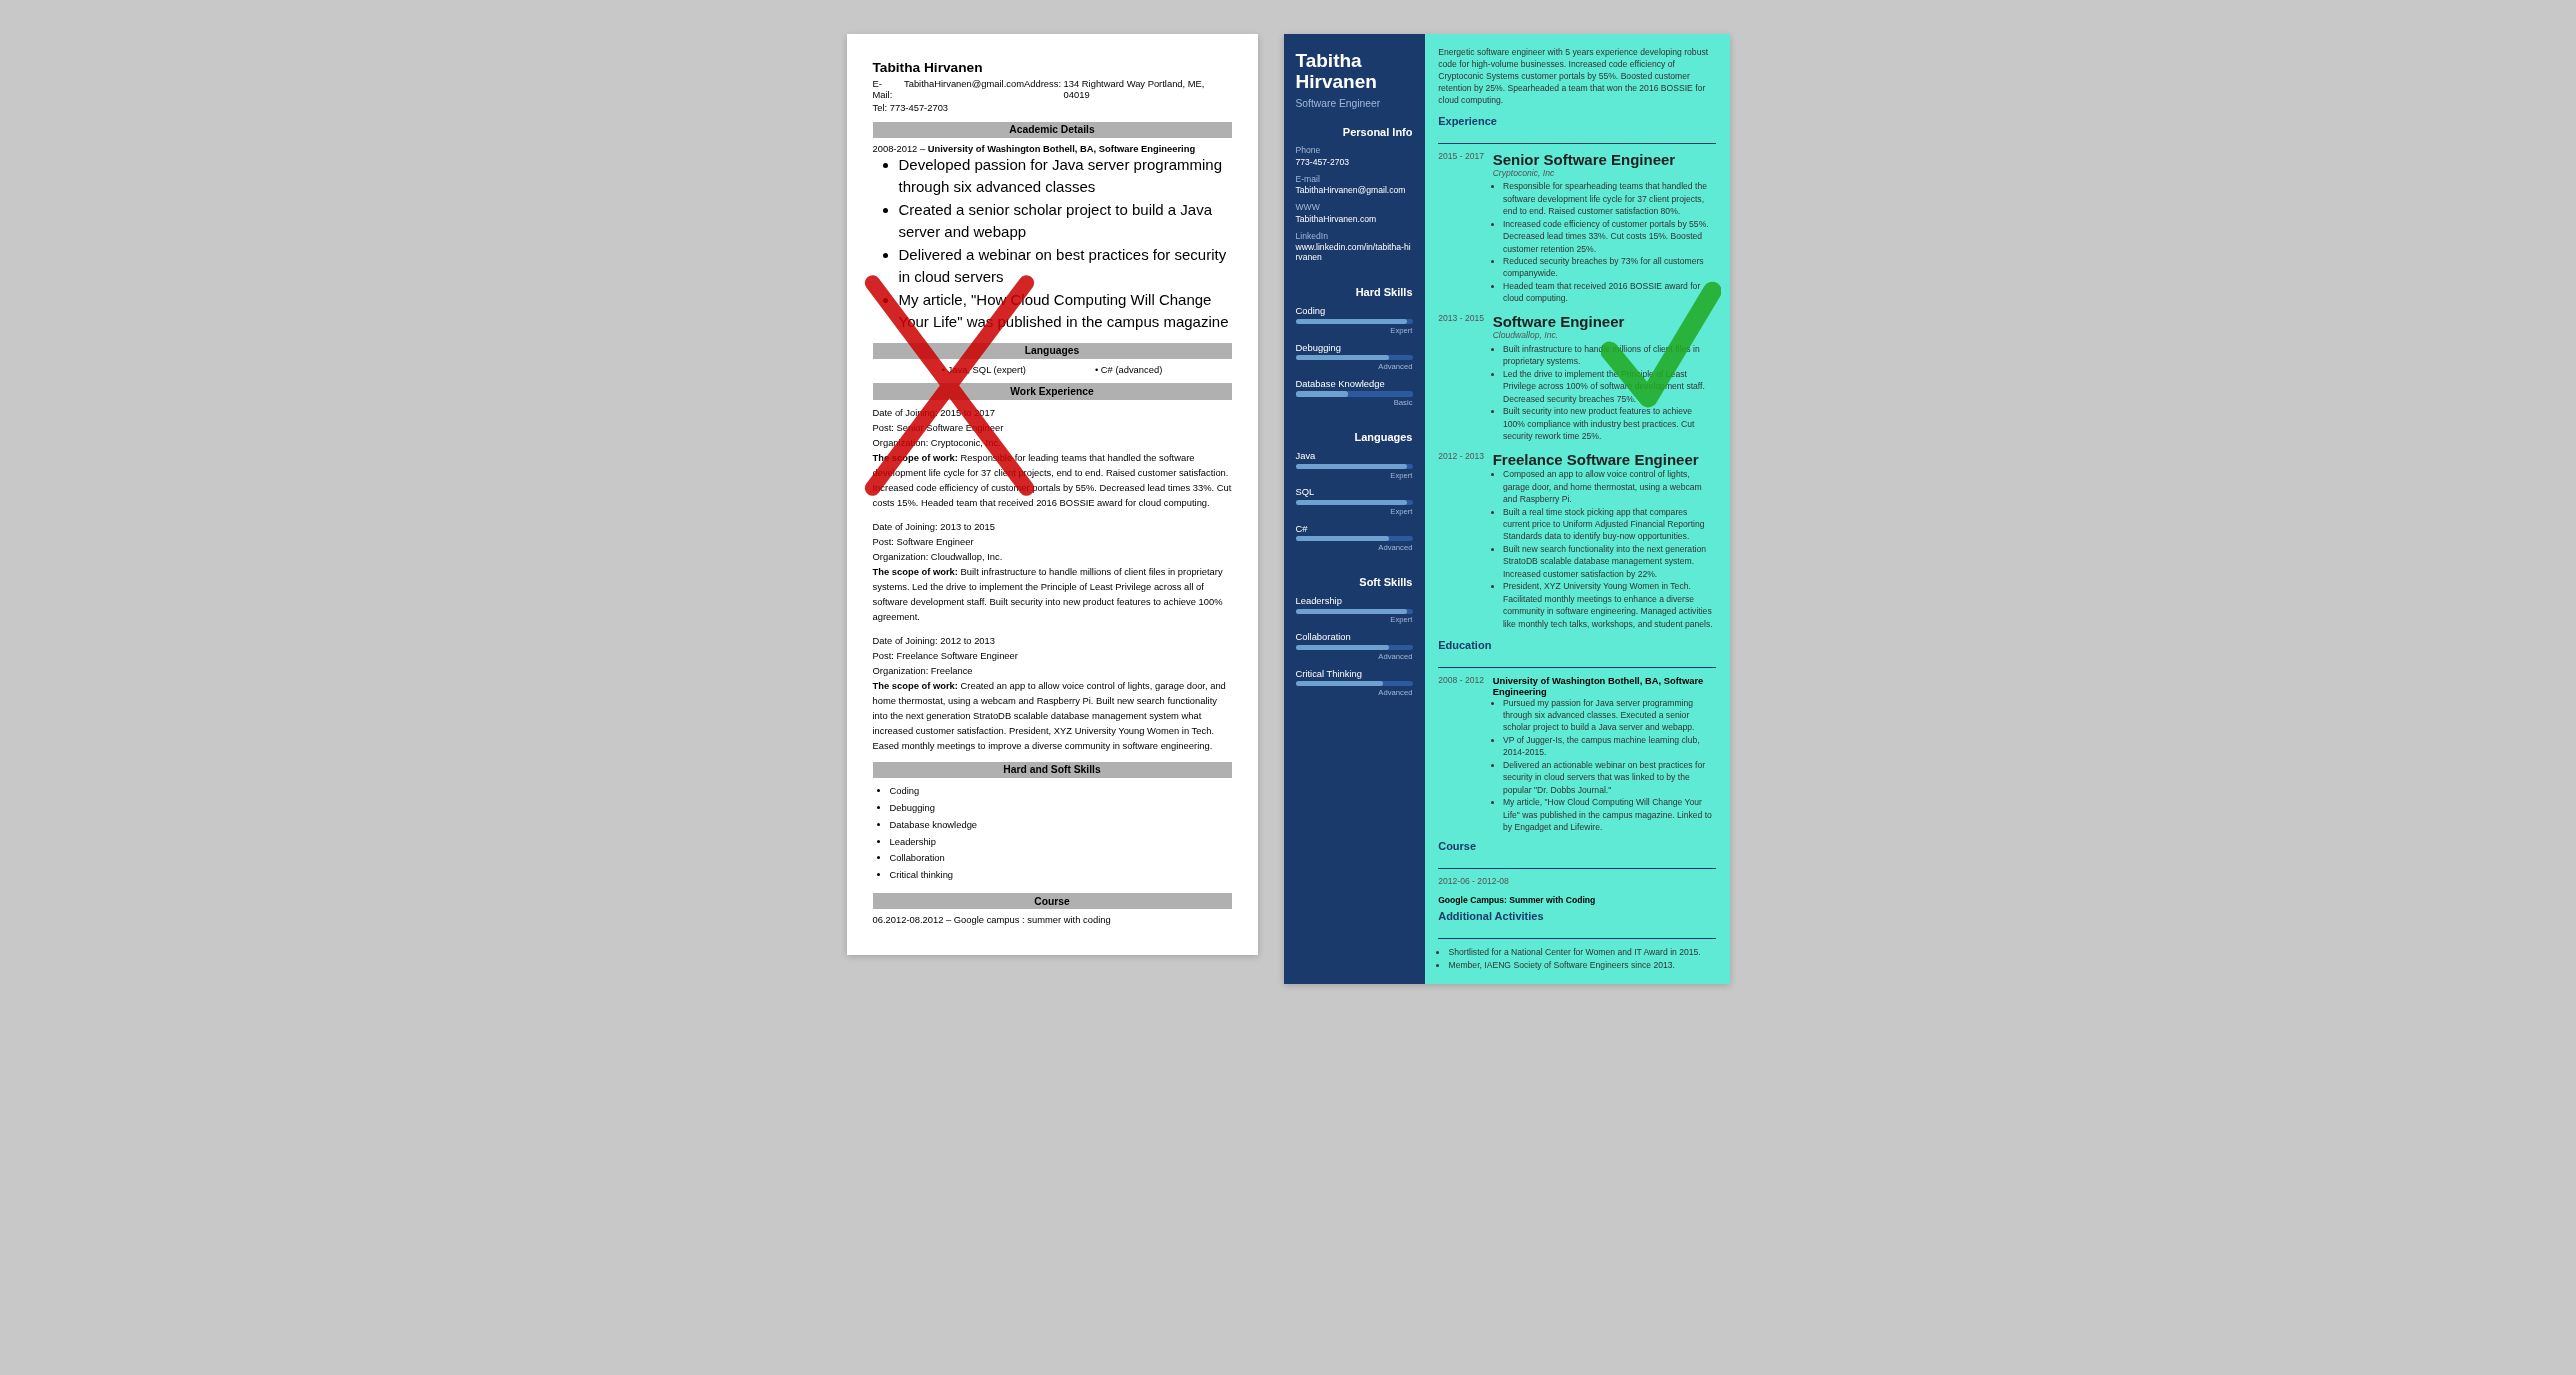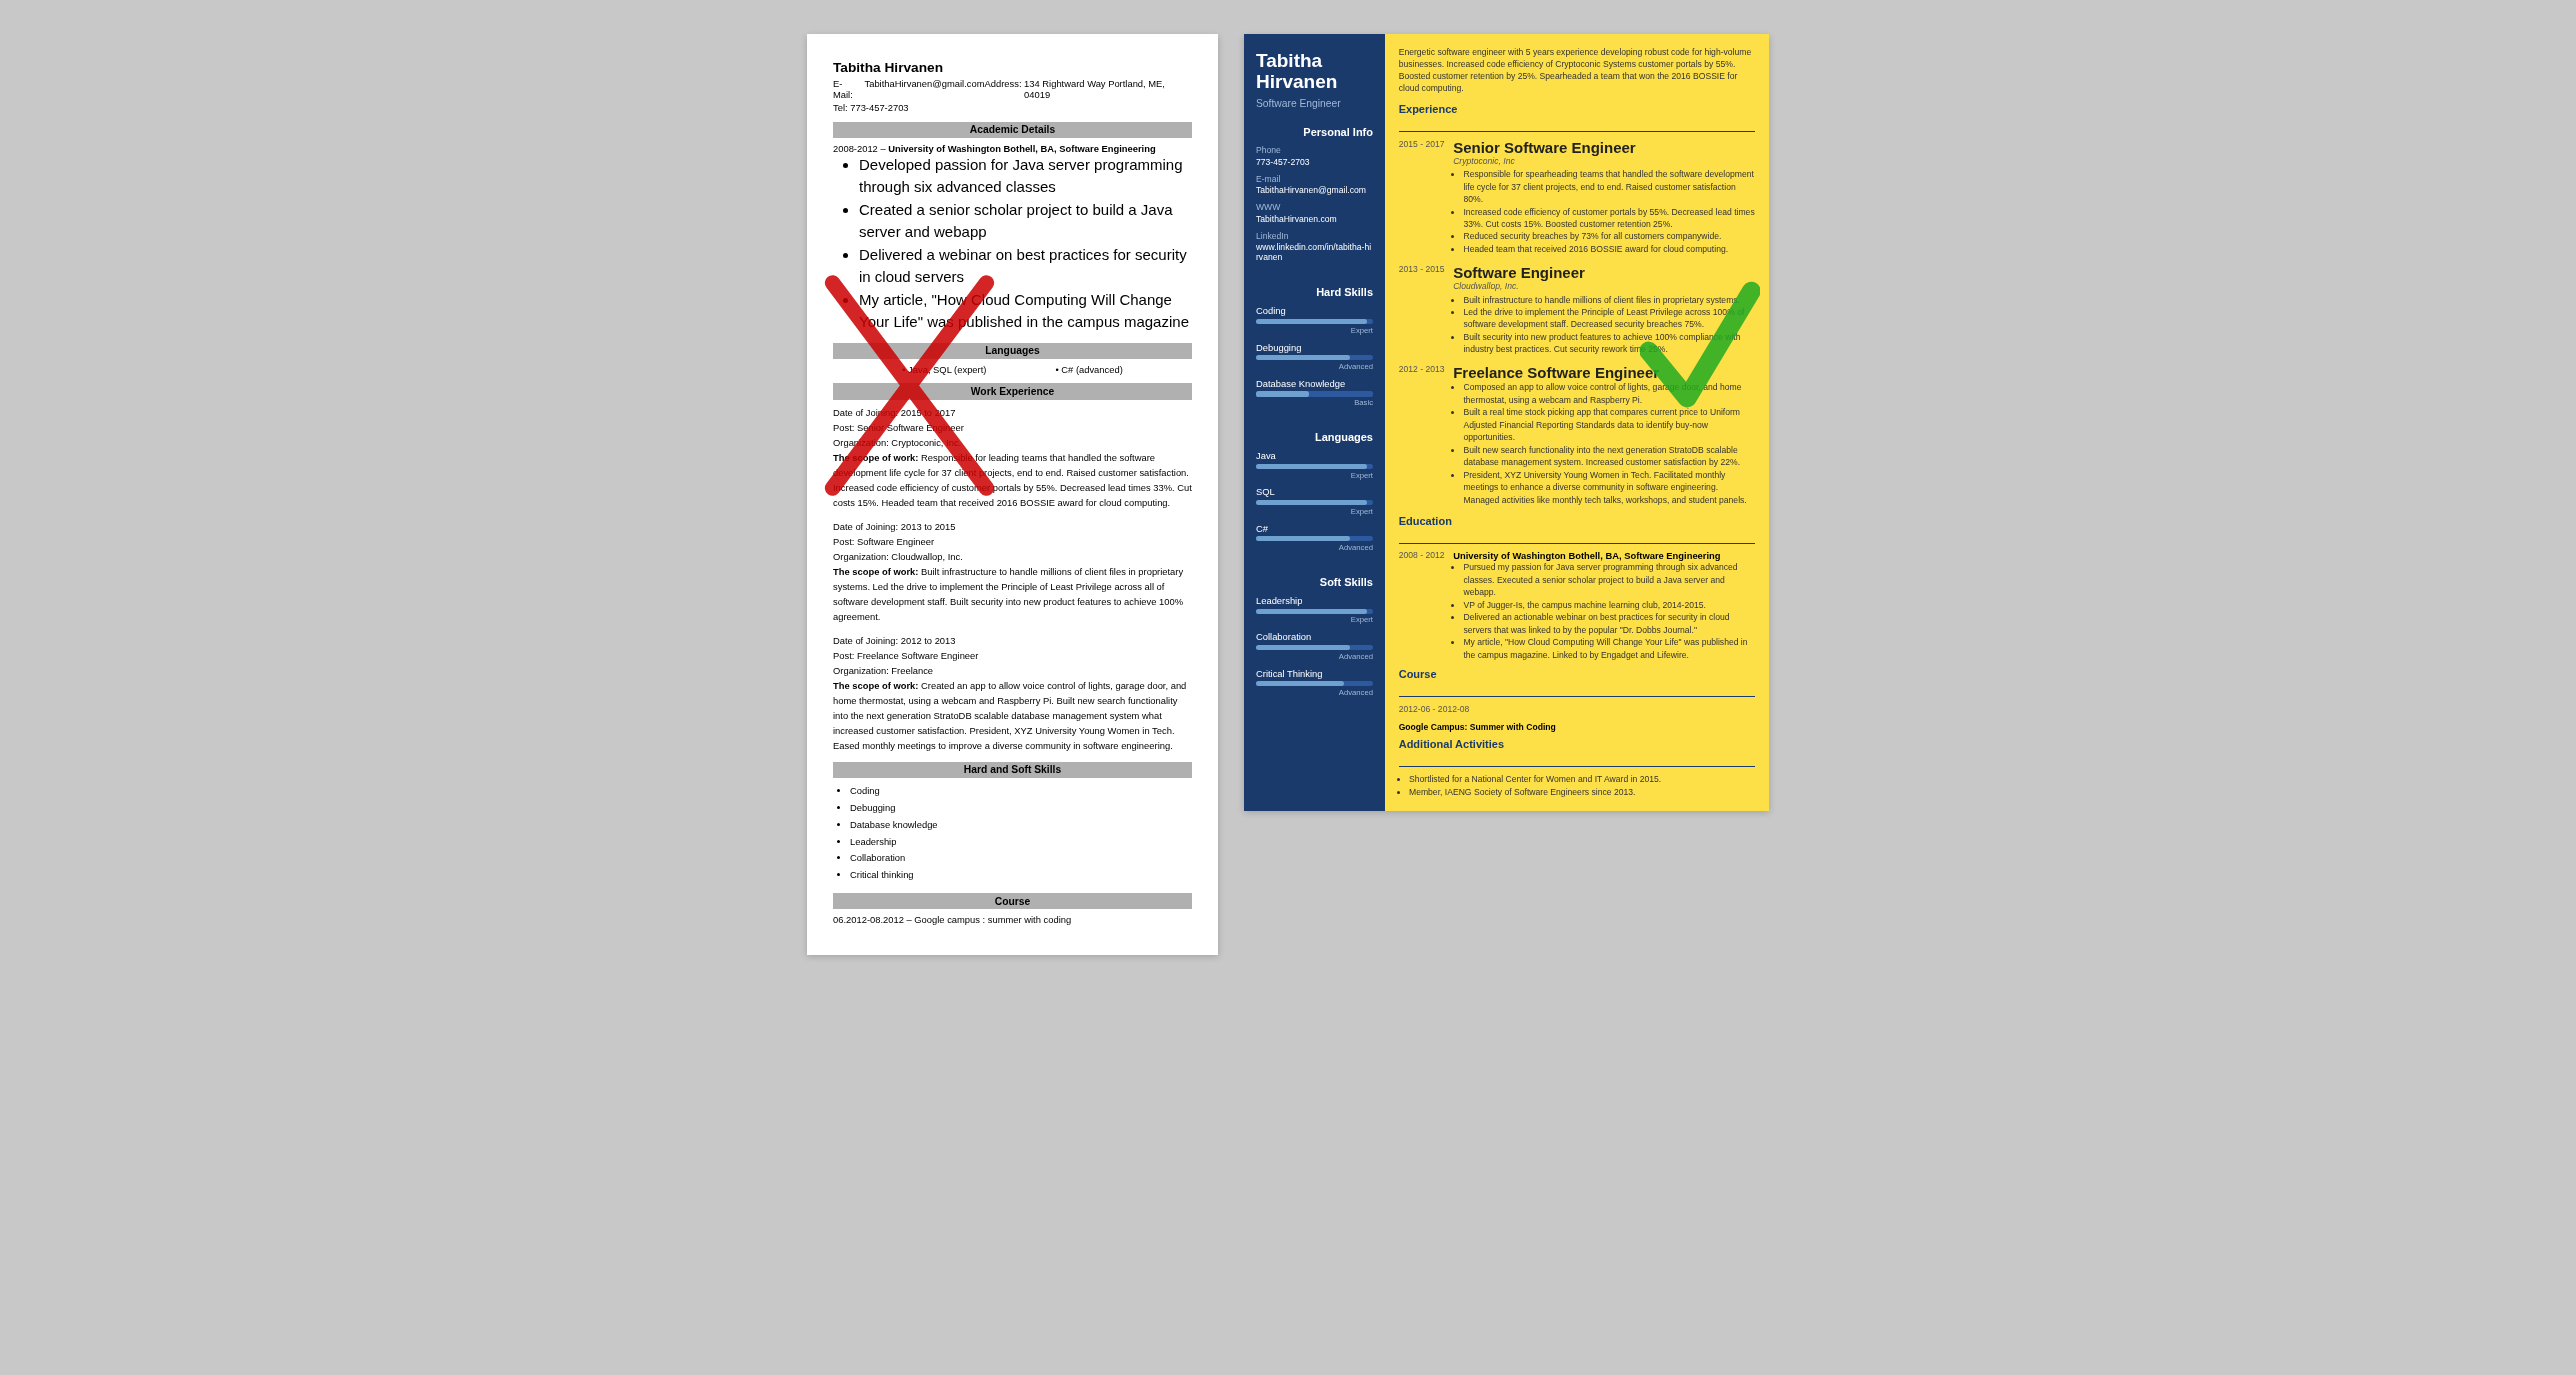--- a/index.html
+++ b/index.html
@@ -104,21 +104,21 @@
     }
     .x-mark svg {
       width: 100%;
       height: 100%;
       opacity: 0.85;
     }
 
     
     .resume-right {
       display: flex;
-      width: 525px;
+      width: 446px;
       box-shadow: 0 1.7px 6.9px rgba(0,0,0,0.2);
       position: relative;
       min-height: 686px;
     }
 
     .sidebar {
       background: #1a3a6b;
       width: 141px;
       flex-shrink: 0;
       padding: 0;
@@ -188,21 +188,21 @@
       border-radius: 2.6px;
     }
     .skill-level {
       font-size: 7.7px;
       color: #a0b8d8;
       text-align: right;
     }
 
     
     .main-content {
-      background: #fde047;
+      background: #5eead4;
       flex: 1;
       padding: 12px 13.7px;
       font-size: 8.6px;
     }
 
     .summary-text {
       font-size: 8.6px;
       line-height: 1.4;
       margin-bottom: 8.6px;
       color: #333;

